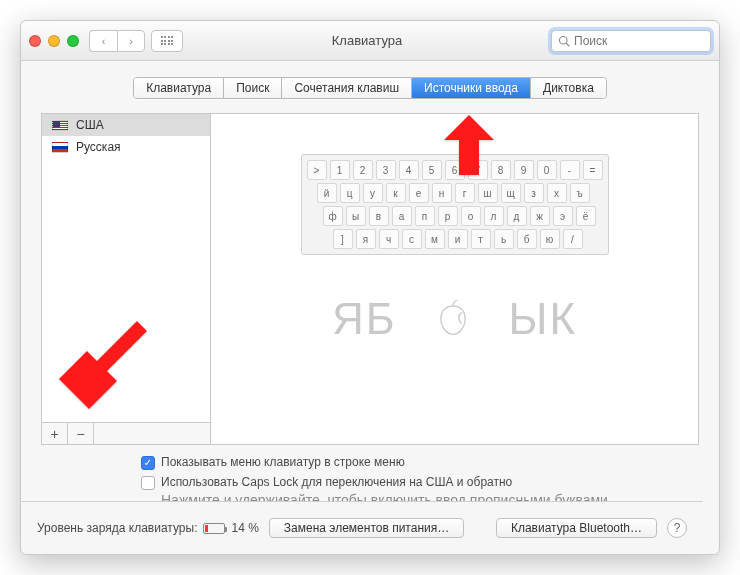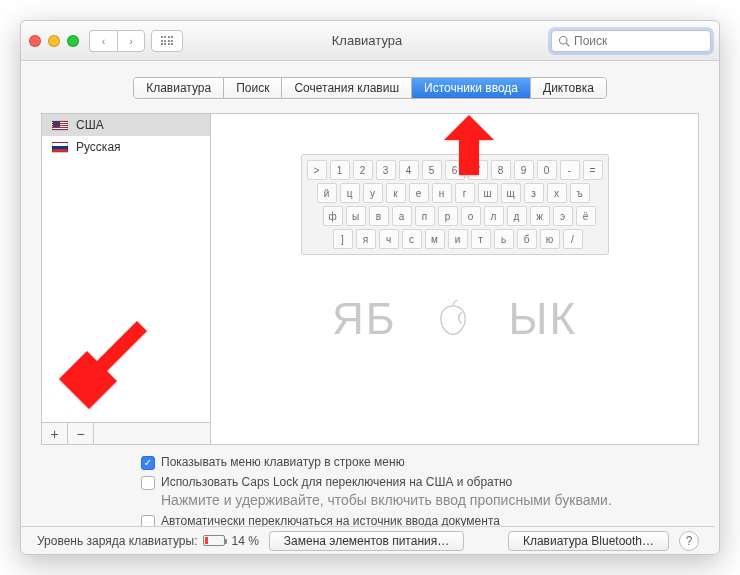--- a/index.html
+++ b/index.html
@@ -113,22 +113,22 @@
   .chk {
     width: 14px; height: 14px; border: 1px solid #b0b0b0; border-radius: 3px;
     background: #fff; flex-shrink: 0; display: flex; align-items: center; justify-content: center;
     margin-top: 1px;
   }
   .chk.checked { background: #3b82f6; border-color: #2a6fd6; }
   .chk.checked::after { content: "✓"; color: #fff; font-size: 10px; line-height: 1; }
   .opt-sub { font-size: 14px; color: #8a8a8a; margin-left: 20px; margin-top: -3px; margin-bottom: 6px; }
 
   .footer {
-    position: absolute; left: 0; right: 4px; bottom: 0;
-    border-top: 1px solid #d0d0d0; height: 28px;
+    position: absolute; left: 0; right: 16px; bottom: 0;
+    border-top: 1px solid #d0d0d0; height: 53px;
     display: flex; align-items: center; padding: 0 16px; gap: 10px;
     background: #f6f6f6; border-radius: 0 0 6px 6px;
   }
   .battery-label { font-size: 12px; color: #4a4a4a; display: flex; align-items: center; gap: 6px; }
   .battery-icon {
     width: 22px; height: 11px; border: 1px solid #888; border-radius: 2px;
     position: relative; display: inline-block;
   }
   .battery-icon::after { content:""; position:absolute; right:-3px; top:3px; width:2px; height:5px; background:#888; border-radius:0 1px 1px 0; }
   .battery-fill { position:absolute; left:1px; top:1px; bottom:1px; width:14%; background:#ff3b30; }

